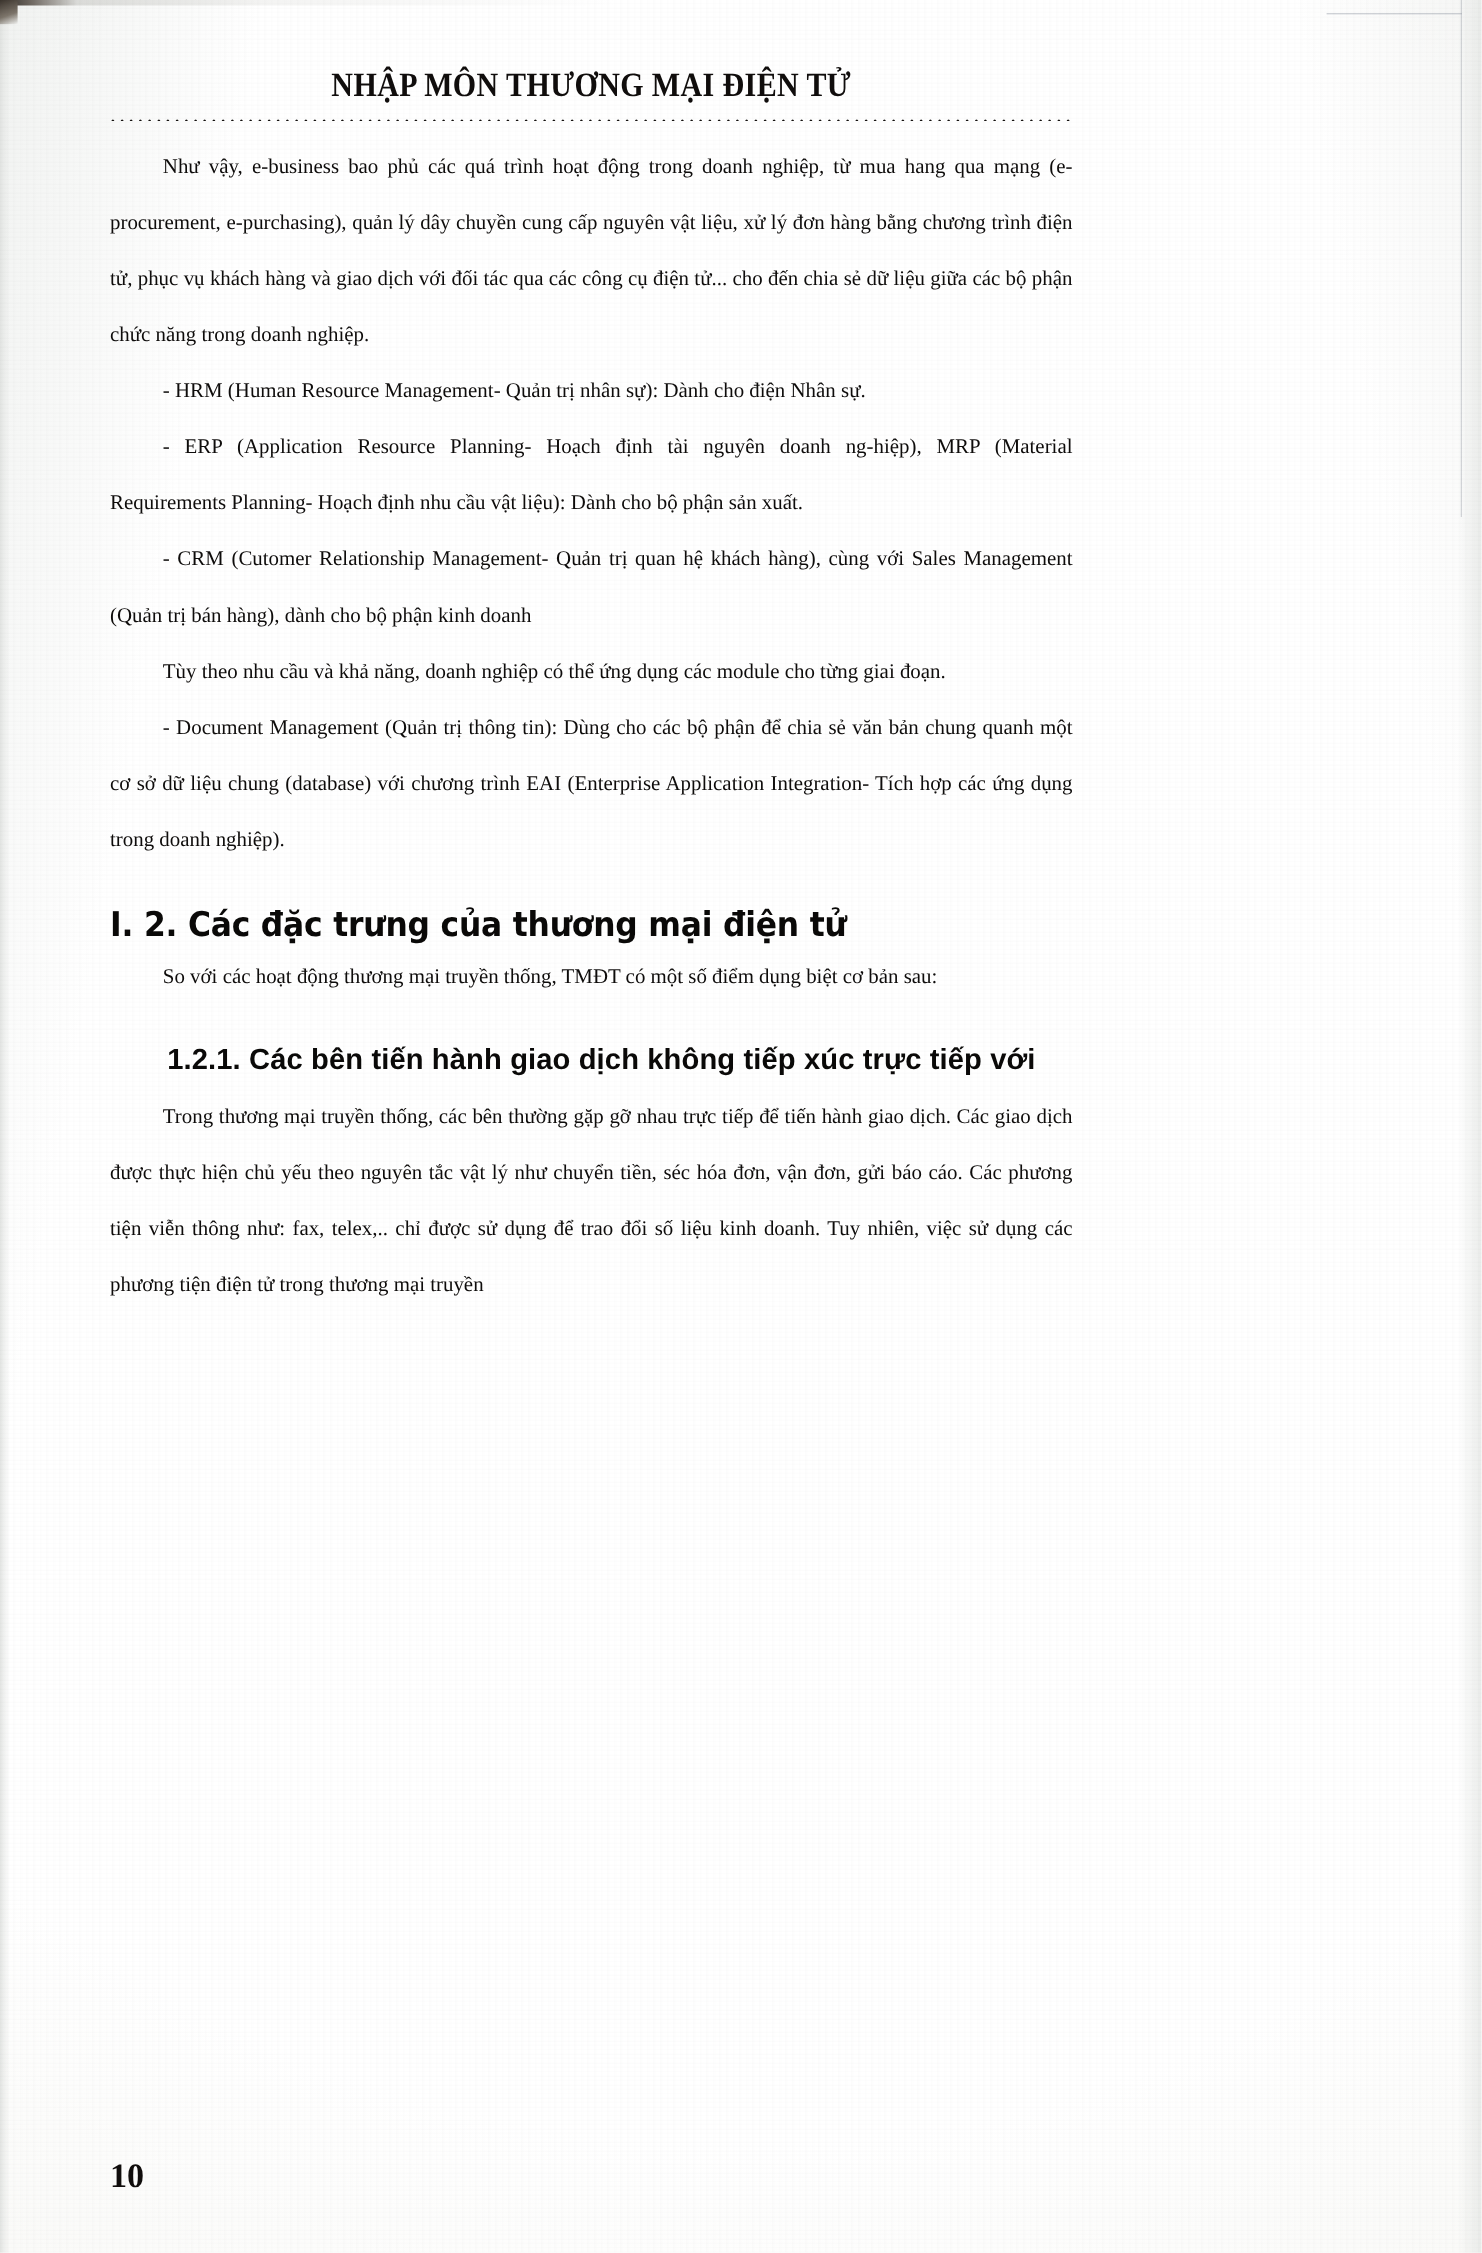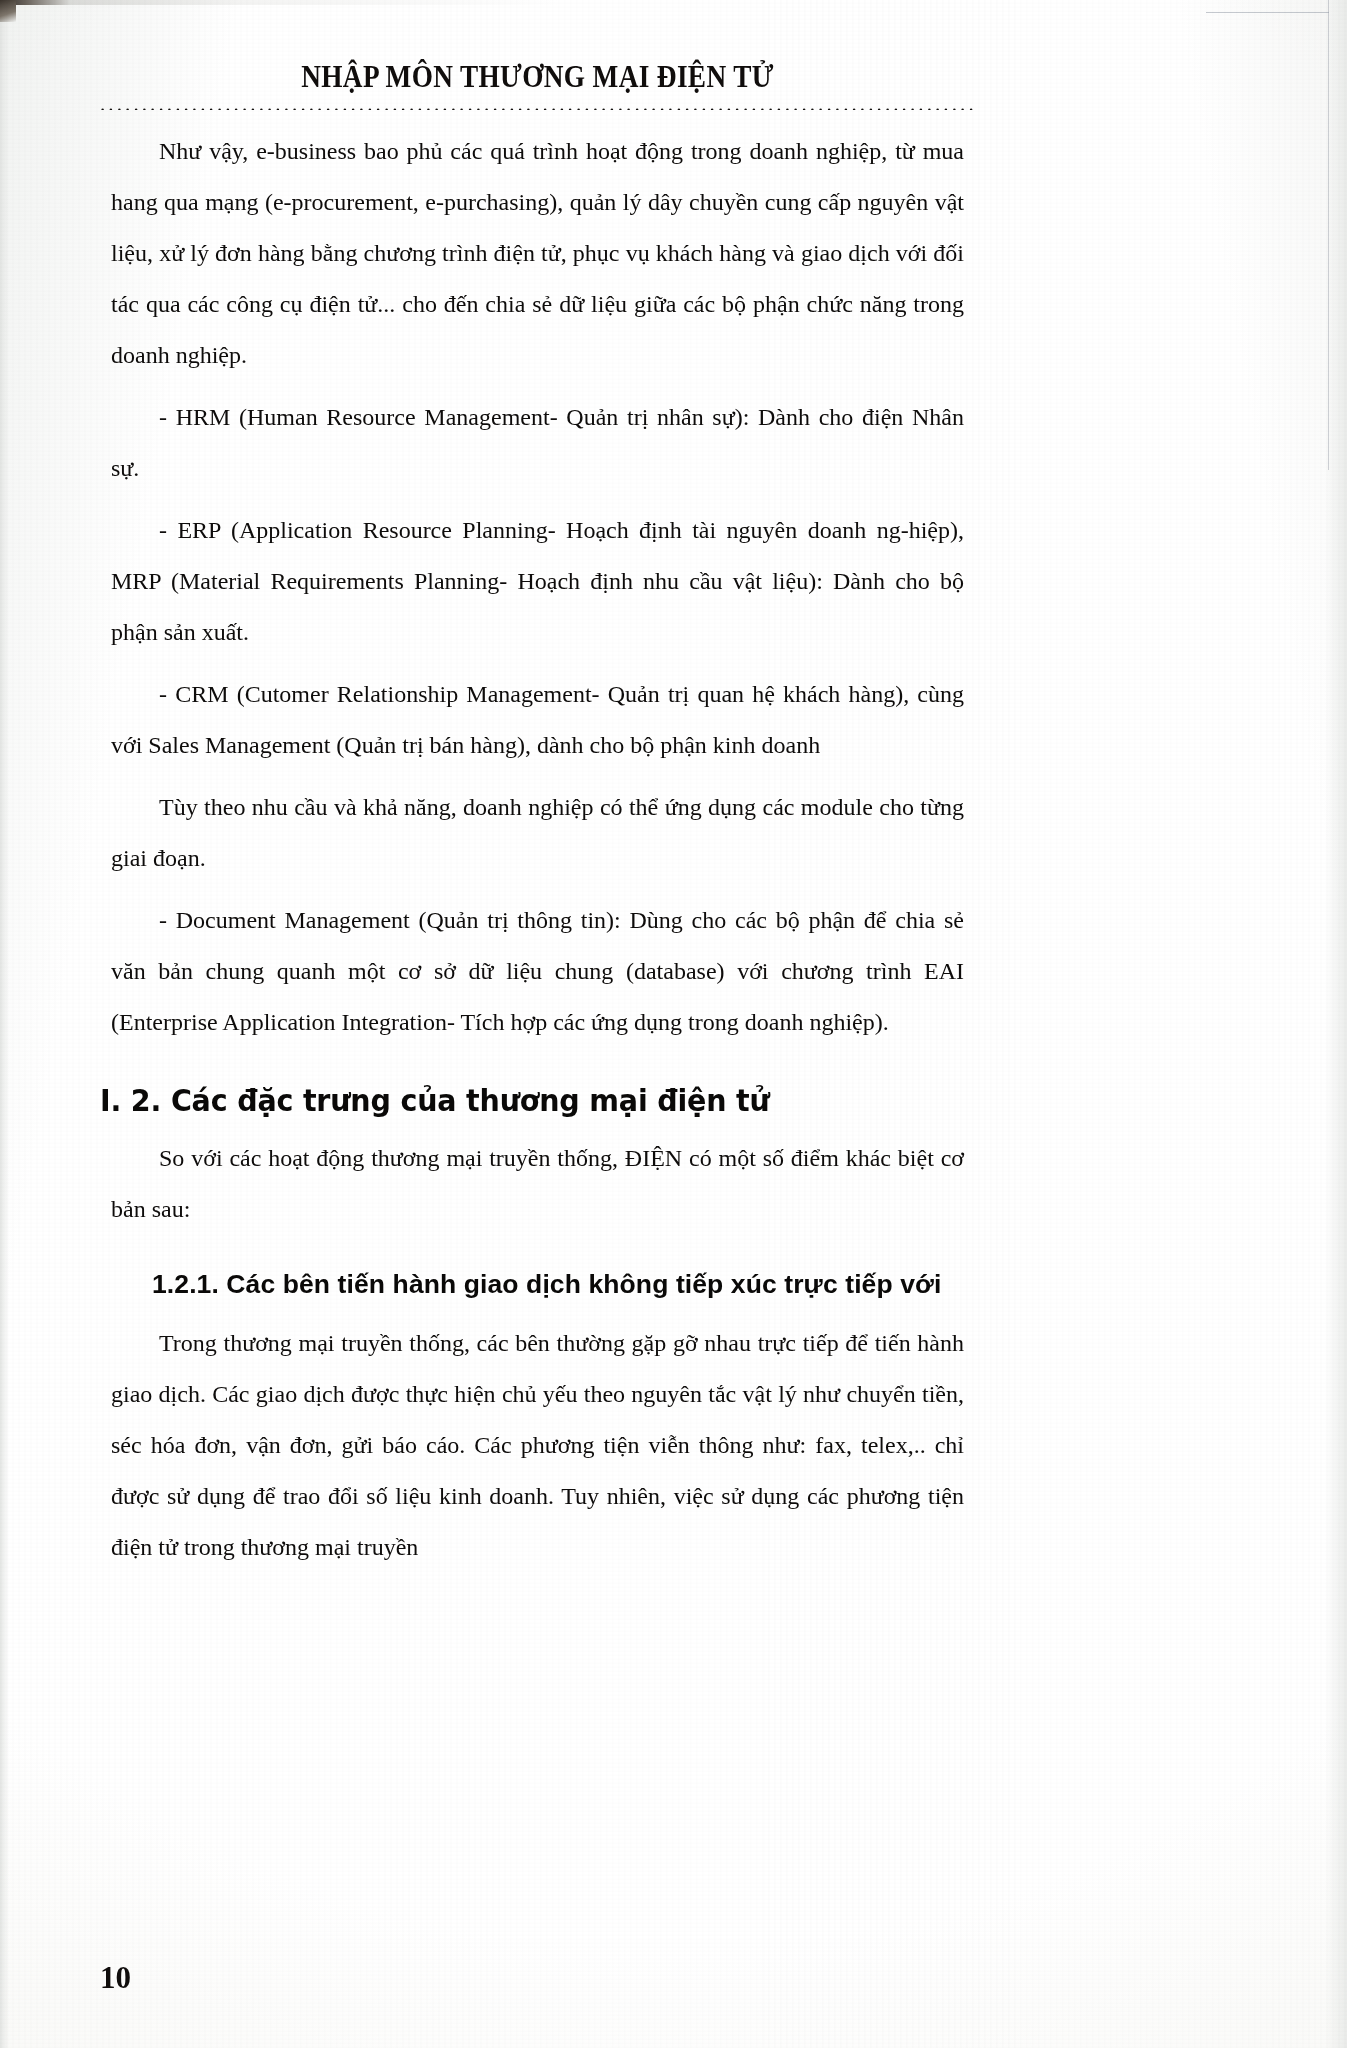--- a/index.html
+++ b/index.html
@@ -92,25 +92,25 @@
     font-size: 21px;
     line-height: 12px;
     letter-spacing: 3.1px;
     color: #14110f;
     white-space: nowrap;
     font-family: "Liberation Serif", "DejaVu Serif", serif;
   }
 
   
   p.body {
-    margin: 11px;
+    margin: 0;
     padding: 0;
     text-align: justify;
     text-justify: inter-word;
-    font-size: 24px;
+    font-size: 19px;
     line-height: 51px;
     text-indent: 48px;
     color: #0e0c0b;
   }
   p.body.first { margin-top: 16px; }
   p.list { text-indent: 48px; }
 
   
   .sec-head {
     margin: 30px 0 0 0;
@@ -187,21 +187,21 @@
     <p class="body list">- ERP (Application Resource Planning- Hoạch định tài nguyên doanh ng-hiệp), MRP (Material Requirements Planning- Hoạch định nhu cầu vật liệu): Dành cho bộ phận sản xuất.</p>
 
     <p class="body list">- CRM (Cutomer Relationship Management- Quản trị quan hệ khách hàng), cùng với Sales Management (Quản trị bán hàng), dành cho bộ phận kinh doanh</p>
 
     <p class="body">Tùy theo nhu cầu và khả năng, doanh nghiệp có thể ứng dụng các module cho từng giai đoạn.</p>
 
     <p class="body list">- Document Management (Quản trị thông tin): Dùng cho các bộ phận để chia sẻ văn bản chung quanh một cơ sở dữ liệu chung (database) với chương trình EAI (Enterprise Application Integration- Tích hợp các ứng dụng trong doanh nghiệp).</p>
 
     <h2 class="sec-head">I. 2. Các đặc trưng của thương mại điện tử</h2>
 
-    <p class="body">So với các hoạt động thương mại truyền thống, ĐIỆN có một số điểm khác biệt cơ bản sau:</p>
+    <p class="body">So với các hoạt động thương mại truyền thống, TMĐT có một số điểm dụng biệt cơ bản sau:</p>
 
     <h3 class="sub-head">
       <span class="l1">1.2.1. Các bên tiến hành giao dịch không tiếp xúc trực tiếp với</span>
     </h3>
 
     <p class="body">Trong thương mại truyền thống, các bên thường gặp gỡ nhau trực tiếp để tiến hành giao dịch. Các giao dịch được thực hiện chủ yếu theo nguyên tắc vật lý như chuyển tiền, séc hóa đơn, vận đơn, gửi báo cáo. Các phương tiện viễn thông như: fax, telex,.. chỉ được sử dụng để trao đổi số liệu kinh doanh. Tuy nhiên, việc sử dụng các phương tiện điện tử trong thương mại truyền</p>
 
   </div>
 
   <div class="folio">10</div>

